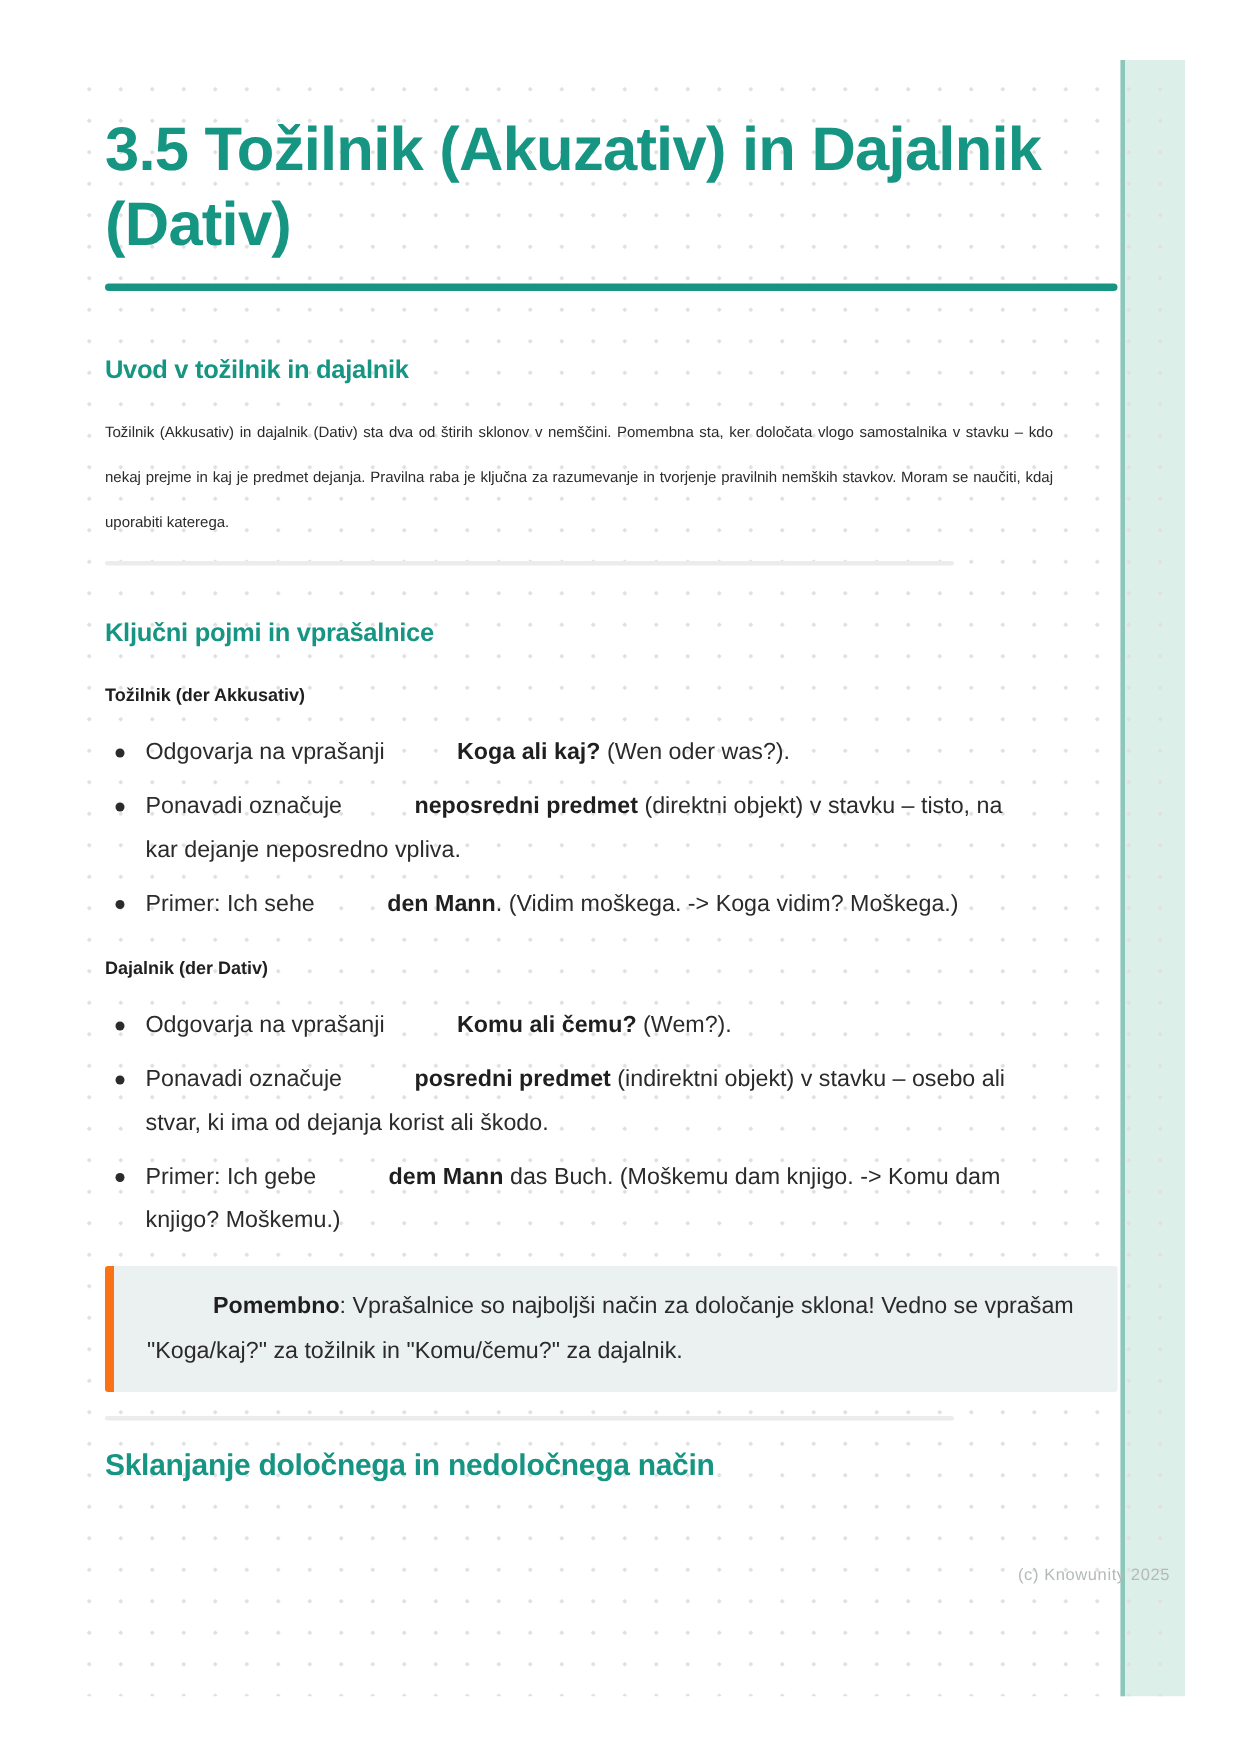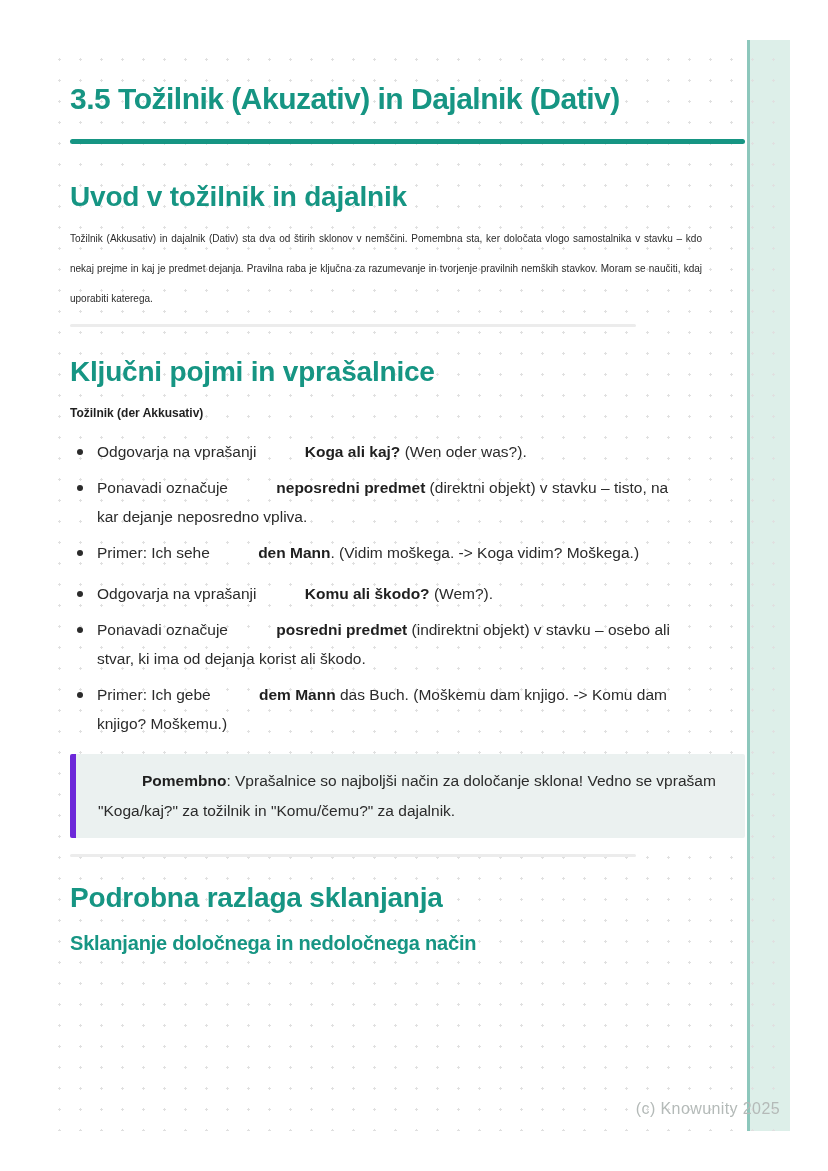--- a/index.html
+++ b/index.html
@@ -27,29 +27,29 @@
   }
   .content {
     position: relative; z-index: 2;
     padding: 0 45px 0 28px;
     width: 705px;
   }
 
   h1.title {
     margin-top: 34px;
     max-width: 660px;
-    font-size: 30px; line-height: 50px; font-weight: bold;
+    font-size: 41px; line-height: 50px; font-weight: bold;
     color: #169583; letter-spacing: -0.5px;
   }
   .title-rule {
     margin-top: 15px; width: 675px; height: 5px;
     background: #169583; border-radius: 3px;
   }
 
-  h2.section { font-size: 28px; line-height: 30px; font-weight: bold; color: #169583; letter-spacing: -0.2px; }
+  h2.section { font-size: 17px; line-height: 30px; font-weight: bold; color: #169583; letter-spacing: -0.2px; }
   #h2-uvod { margin-top: 38px; }
   #h2-kljucni { margin-top: 30px; }
   #h2-podrobna { margin-top: 26px; }
 
   p.body {
     font-size: 10px; line-height: 30px; color: #2b2b2b;
   }
   p.just { text-align: justify; margin-top: 12px; }
   #p-podrobna { margin-top: 10px; }
 
@@ -71,31 +71,31 @@
   }
   ul.bullets li::before {
     content: ""; position: absolute; left: 7px; top: 12px;
     width: 6px; height: 6px; border-radius: 50%; background: #2b2b2b;
   }
   ul.bullets li b, .callout b, p.body b { color: #1f1f1f; margin-left: 44px; }
 
   .callout {
     margin-top: 16px; width: 675px;
     background: #ebf1f0;
-    border-left: 6px solid #6d28d9;
+    border-left: 6px solid #f97316;
     border-radius: 2px;
     padding: 12px 24px 12px 22px;
   }
   .callout p { font-size: 15.5px; line-height: 30px; color: #2b2b2b; }
 
   h3.teal-sub { margin-top: 16px; font-size: 20px; line-height: 28px; font-weight: bold; color: #169583; letter-spacing: -0.2px; }
 
   .footer {
-    position: absolute; top: 1100px; right: 48px; z-index: 3;
-    font-size: 16px; color: #b4bab8; letter-spacing: 0.4px; text-align: right;
+    position: absolute; top: 1044px; right: 48px; z-index: 3;
+    font-size: 11px; color: #b4bab8; letter-spacing: 0.4px; text-align: right;
   }
 </style>
 </head>
 <body>
 
 <div class="canvas">
   <div class="paper">
     <div class="margin-strip"></div>
     <div class="dot-grid"></div>
 
@@ -111,33 +111,33 @@
 
       <h2 class="section" id="h2-kljucni">Ključni pojmi in vprašalnice</h2>
 
       <h3 class="sub" id="h3-akkusativ">Tožilnik (der Akkusativ)</h3>
       <ul class="bullets">
         <li>Odgovarja na vprašanji <b>Koga ali kaj?</b> (Wen oder was?).</li>
         <li>Ponavadi označuje <b>neposredni predmet</b> (direktni objekt) v stavku – tisto, na kar dejanje neposredno vpliva.</li>
         <li>Primer: Ich sehe <b>den Mann</b>. (Vidim moškega. -&gt; Koga vidim? Moškega.)</li>
       </ul>
 
+      <h3 class="sub" id="h3-dativ">Dajalnik (der Dativ)</h3>
       <ul class="bullets">
-        <li>Odgovarja na vprašanji <b>Komu ali škodo?</b> (Wem?).</li>
+        <li>Odgovarja na vprašanji <b>Komu ali čemu?</b> (Wem?).</li>
         <li>Ponavadi označuje <b>posredni predmet</b> (indirektni objekt) v stavku – osebo ali stvar, ki ima od dejanja korist ali škodo.</li>
         <li>Primer: Ich gebe <b>dem Mann</b> das Buch. (Moškemu dam knjigo. -&gt; Komu dam knjigo? Moškemu.)</li>
       </ul>
 
       <div class="callout">
         <p><b>Pomembno</b>: Vprašalnice so najboljši način za določanje sklona! Vedno se vprašam "Koga/kaj?" za tožilnik in "Komu/čemu?" za dajalnik.</p>
       </div>
 
       <hr class="divider" id="divider-2">
 
-      <h2 class="section" id="h2-podrobna">Podrobna razlaga sklanjanja</h2>
 
       <h3 class="teal-sub">Sklanjanje določnega in nedoločnega način</h3>
 
     </div>
   </div>
 
   <div class="footer">(c) Knowunity 2025</div>
 </div>
 
 </body></html>

